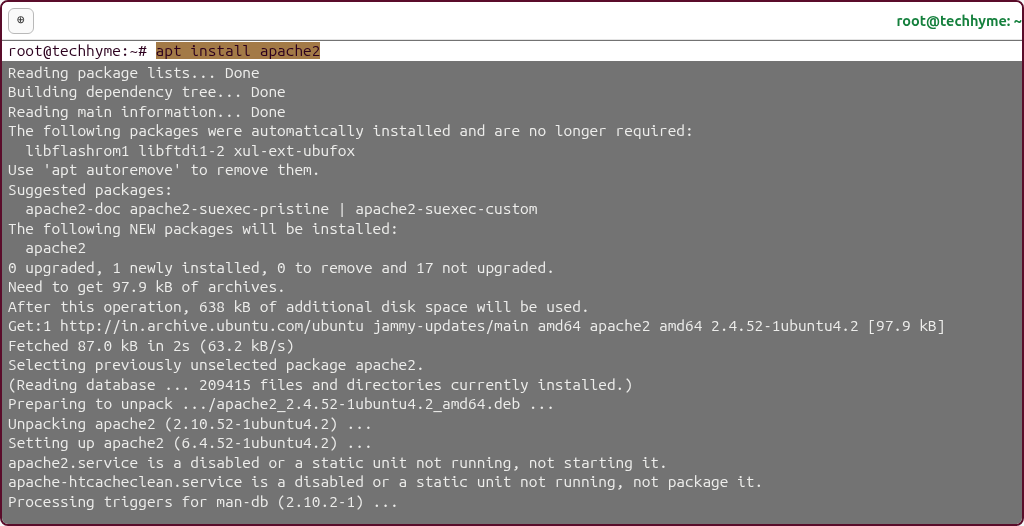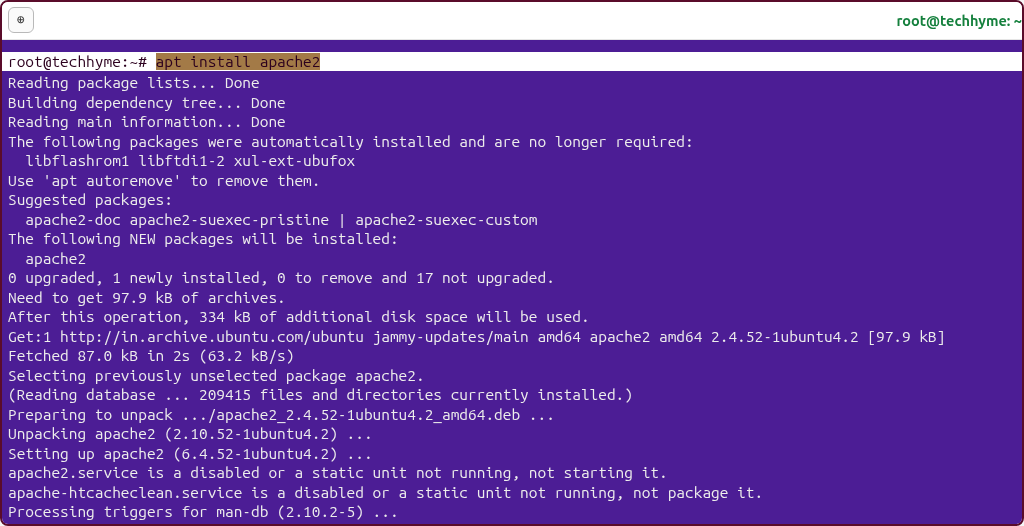--- a/index.html
+++ b/index.html
@@ -51,25 +51,25 @@
     left: 0; right: 0;
     text-align: right;
     font-family: Ubuntu, Cantarell, "Segoe UI", sans-serif;
     font-size: 14.5px;
     font-weight: 600;
     color: #15803d;
     pointer-events: none;
   }
   .terminal {
     flex: 1 1 auto;
-    background: #4c1d95;
+    background: #737373;
     color: #eeeeec;
     font-size: 15.5px;
     line-height: 19.5px;
-    padding: 12px 6px 4px 6px;
+    padding: 1px 6px 4px 6px;
     white-space: pre;
     overflow: hidden;
   }
   .cmdline {
     background: #ffffff;
     color: #2c001e;
     display: block;
     margin: 0 -6px 2px -6px;
     padding: 0 6px;
   }
@@ -96,24 +96,24 @@
 <span class="out">Reading main information... Done</span>
 <span class="out">The following packages were automatically installed and are no longer required:</span>
 <span class="out">  libflashrom1 libftdi1-2 xul-ext-ubufox</span>
 <span class="out">Use 'apt autoremove' to remove them.</span>
 <span class="out">Suggested packages:</span>
 <span class="out">  apache2-doc apache2-suexec-pristine | apache2-suexec-custom</span>
 <span class="out">The following NEW packages will be installed:</span>
 <span class="out">  apache2</span>
 <span class="out">0 upgraded, 1 newly installed, 0 to remove and 17 not upgraded.</span>
 <span class="out">Need to get 97.9 kB of archives.</span>
-<span class="out">After this operation, 334 kB of additional disk space will be used.</span>
+<span class="out">After this operation, 638 kB of additional disk space will be used.</span>
 <span class="out">Get:1 http://in.archive.ubuntu.com/ubuntu jammy-updates/main amd64 apache2 amd64 2.4.52-1ubuntu4.2 [97.9 kB]</span>
 <span class="out">Fetched 87.0 kB in 2s (63.2 kB/s)</span>
 <span class="out">Selecting previously unselected package apache2.</span>
 <span class="out">(Reading database ... 209415 files and directories currently installed.)</span>
 <span class="out">Preparing to unpack .../apache2_2.4.52-1ubuntu4.2_amd64.deb ...</span>
 <span class="out">Unpacking apache2 (2.10.52-1ubuntu4.2) ...</span>
 <span class="out">Setting up apache2 (6.4.52-1ubuntu4.2) ...</span>
 <span class="out">apache2.service is a disabled or a static unit not running, not starting it.</span>
 <span class="out">apache-htcacheclean.service is a disabled or a static unit not running, not package it.</span>
-<span class="out">Processing triggers for man-db (2.10.2-5) ...</span></div>
+<span class="out">Processing triggers for man-db (2.10.2-1) ...</span></div>
 </div>
 
 </body></html>

